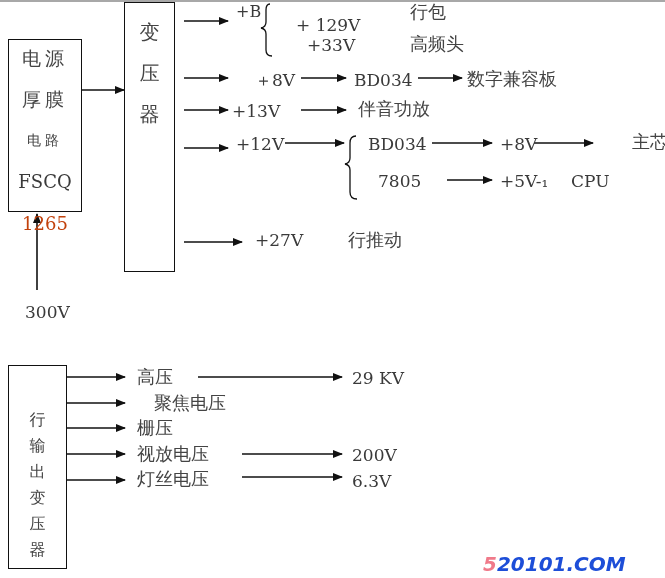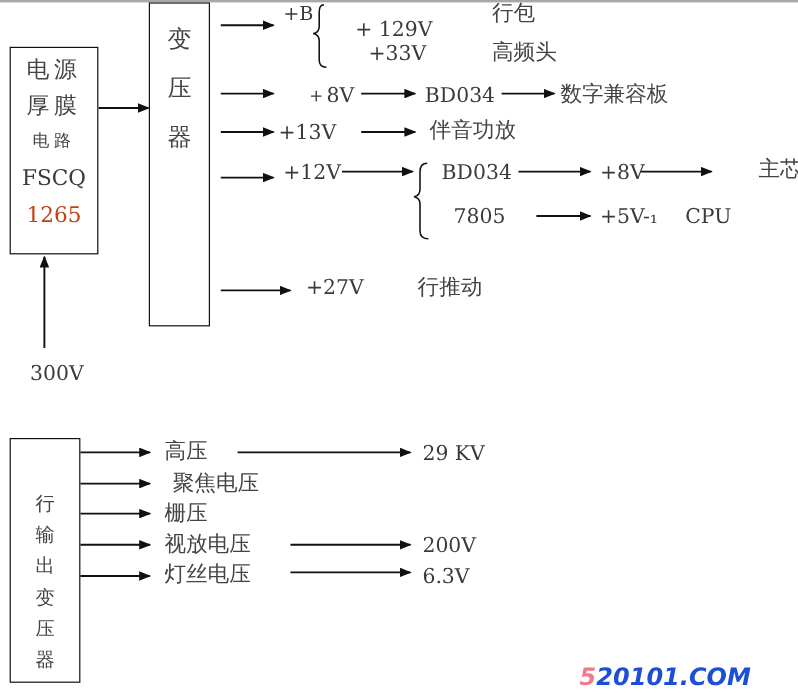--- a/index.html
+++ b/index.html
@@ -59,21 +59,21 @@
     <line x1="65" y1="428" x2="125" y2="428" marker-end="url(#ah)"></line>
     <line x1="65" y1="454" x2="125" y2="454" marker-end="url(#ah)"></line>
     <line x1="65" y1="480" x2="125" y2="480" marker-end="url(#ah)"></line>
     <line x1="198" y1="377" x2="342" y2="377" marker-end="url(#ah)"></line>
     <line x1="242" y1="454" x2="342" y2="454" marker-end="url(#ah)"></line>
     <line x1="242" y1="477" x2="342" y2="477" marker-end="url(#ah)"></line>
   </g>
 </svg>
 
 <div class="box" style="left:8px; top:39px; width:74px; height:173px;">
-  <div class="vstack" style="left:0; right:0; top:6px; gap:6px;">
+  <div class="vstack" style="left:0; right:0; top:6px; gap:17px;">
     <span class="cjk" style="font-size:19px; letter-spacing:4px; line-height:24px;">电源</span>
     <span class="cjk" style="font-size:19px; letter-spacing:4px; line-height:24px;">厚膜</span>
     <span class="cjk" style="font-size:14px; letter-spacing:4px; line-height:24px;">电路</span>
     <span style="font-size:18px; line-height:25px; color:#3a3a3a;">FSCQ</span>
     <span style="font-size:18px; line-height:25px; color:#c2410c;text-align:right;">1265</span>
   </div>
 </div>
 
 <div class="txt" style="left:25px; top:302px;">300V</div>
 
@@ -115,21 +115,21 @@
     <span class="cjk" style="font-size:16px;">输</span>
     <span class="cjk" style="font-size:16px;">出</span>
     <span class="cjk" style="font-size:16px;">变</span>
     <span class="cjk" style="font-size:16px;">压</span>
     <span class="cjk" style="font-size:16px;">器</span>
   </div>
 </div>
 
 <div class="txt cjk" style="left:137px; top:367px;">高压</div>
 <div class="txt" style="left:352px; top:368px;">29 KV</div>
-<div class="txt cjk" style="left:144px; top:393px;">聚焦电压</div>
+<div class="txt cjk" style="left:154px; top:393px;">聚焦电压</div>
 <div class="txt cjk" style="left:137px; top:418px;">栅压</div>
 <div class="txt cjk" style="left:137px; top:444px;">视放电压</div>
 <div class="txt" style="left:352px; top:445px;">200V</div>
 <div class="txt cjk" style="left:137px; top:469px;">灯丝电压</div>
 <div class="txt" style="left:352px; top:471px;">6.3V</div>
 
 <div class="wm">
   <span class="a">5</span><span class="b">20101.COM</span>
 </div>
 

